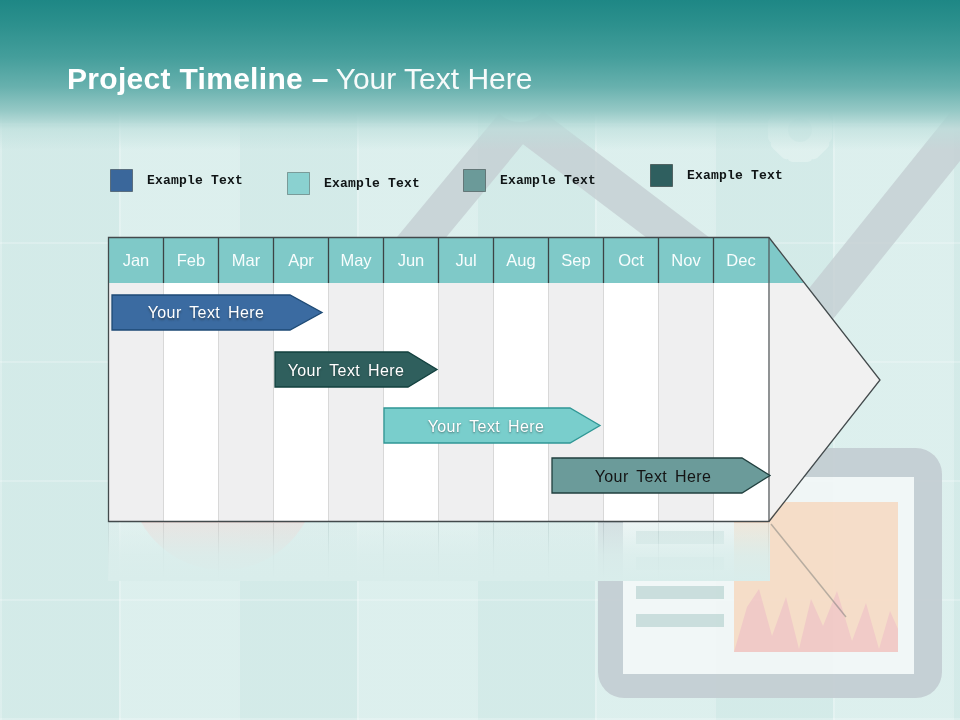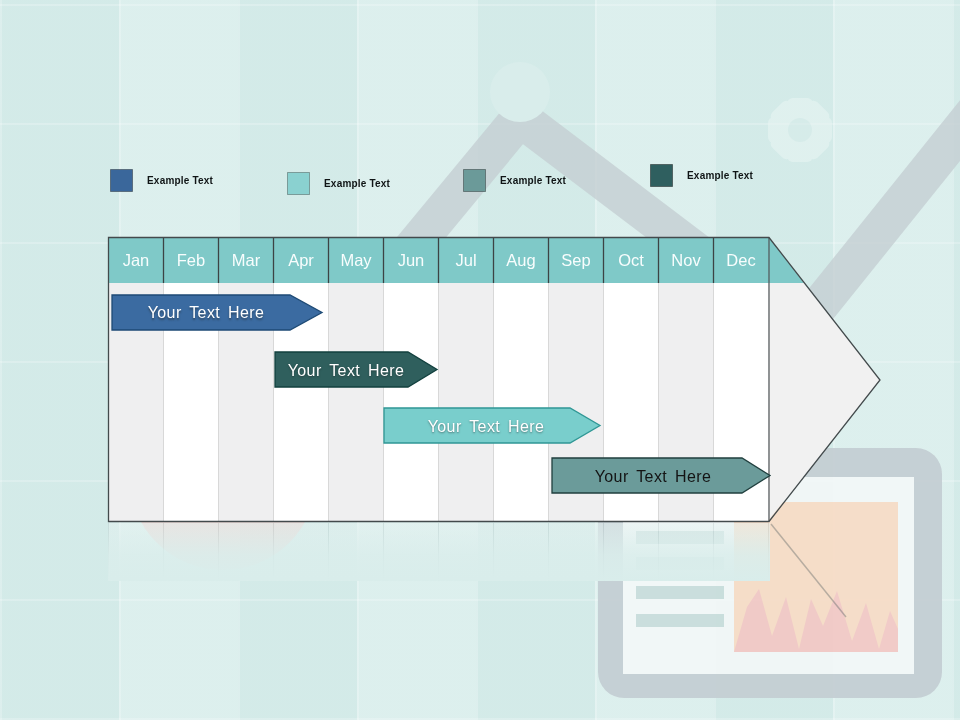--- a/index.html
+++ b/index.html
@@ -16,21 +16,21 @@
   .title-band{
     position:absolute;top:0;left:0;width:100%;height:150px;pointer-events:none;
     background:linear-gradient(180deg,#1e8785 0%,#2c908d 16%,#449e9b 38%,#68b1ae 58%,#96c9c6 74%,rgba(189,223,220,.65) 86%,rgba(217,237,235,0) 100%);
   }
   .title{margin:0;position:absolute;left:67px;top:62px;font-size:30px;line-height:34px;color:#ffffff;font-weight:400;white-space:nowrap;}
   .t-bold{font-weight:700;letter-spacing:.3px;}
   .t-light{font-weight:400;opacity:.95;margin-left:7px;}
   .legend-item{position:absolute;display:flex;align-items:center;gap:14px;}
   .l1{left:110px;top:169px;} .l2{left:287px;top:172px;} .l3{left:463px;top:169px;} .l4{left:650px;top:164px;}
   .swatch{display:block;width:23px;height:23px;}
-  .legend-label{font-size:10px;font-weight:700;color:#0f1415;letter-spacing:.2px;white-space:nowrap;}
+  .legend-label{font-size:13px;font-weight:700;color:#0f1415;letter-spacing:.2px;white-space:nowrap;font-family:Liberation Mono, monospace;}
   .c-odd{fill:#efeff0;} .c-even{fill:#ffffff;}
   .month{fill:#f8fdfd;font-size:16.5px;}
   .bar-label{font-size:16px;letter-spacing:.4px;word-spacing:3px;text-shadow:0 1.5px 2px rgba(35,40,40,.55);}
   .bar-label.dark{text-shadow:none;}
   .reflection{
     position:absolute;left:108px;top:523px;width:662px;height:58px;pointer-events:none;
     background:repeating-linear-gradient(90deg, rgba(128,138,142,.22) 0 1px, rgba(246,249,249,.30) 1px 55px);
   }
   .reflection::after{
     content:"";position:absolute;left:0;top:0;right:0;bottom:0;
@@ -71,20 +71,23 @@
         <rect x="636" y="614" width="88" height="13"></rect>
       </g>
       <rect x="734" y="502" width="164" height="150" fill="#f8dcc6"></rect>
       <path d="M734 652 L747 607 L759 589 L772 636 L786 597 L799 649 L811 599 L823 626 L837 591 L852 641 L866 603 L879 649 L890 611 L898 629 L898 652 Z" fill="#f3c8c5"></path>
     </g>
     <line x1="771" y1="524" x2="846" y2="617" stroke="rgba(90,100,100,.4)" stroke-width="1.5"></line>
   </svg>
 
   <div class="reflection"></div>
 
+  <header class="title-band">
+    <h1 class="title"><span class="t-bold">Project Timeline –</span><span class="t-light">Your Text Here</span></h1>
+  </header>
 
   <div>
     <div class="legend-item l1">
       <svg class="swatch" viewBox="0 0 23 23">
           <rect x="0.5" y="0.5" width="22" height="22" stroke="rgba(0,0,0,.35)" fill="#3a679b"></rect>
         </svg>
       <span class="legend-label">Example Text</span>
     </div>
     <div class="legend-item l2">
       <svg class="swatch" viewBox="0 0 23 23">

